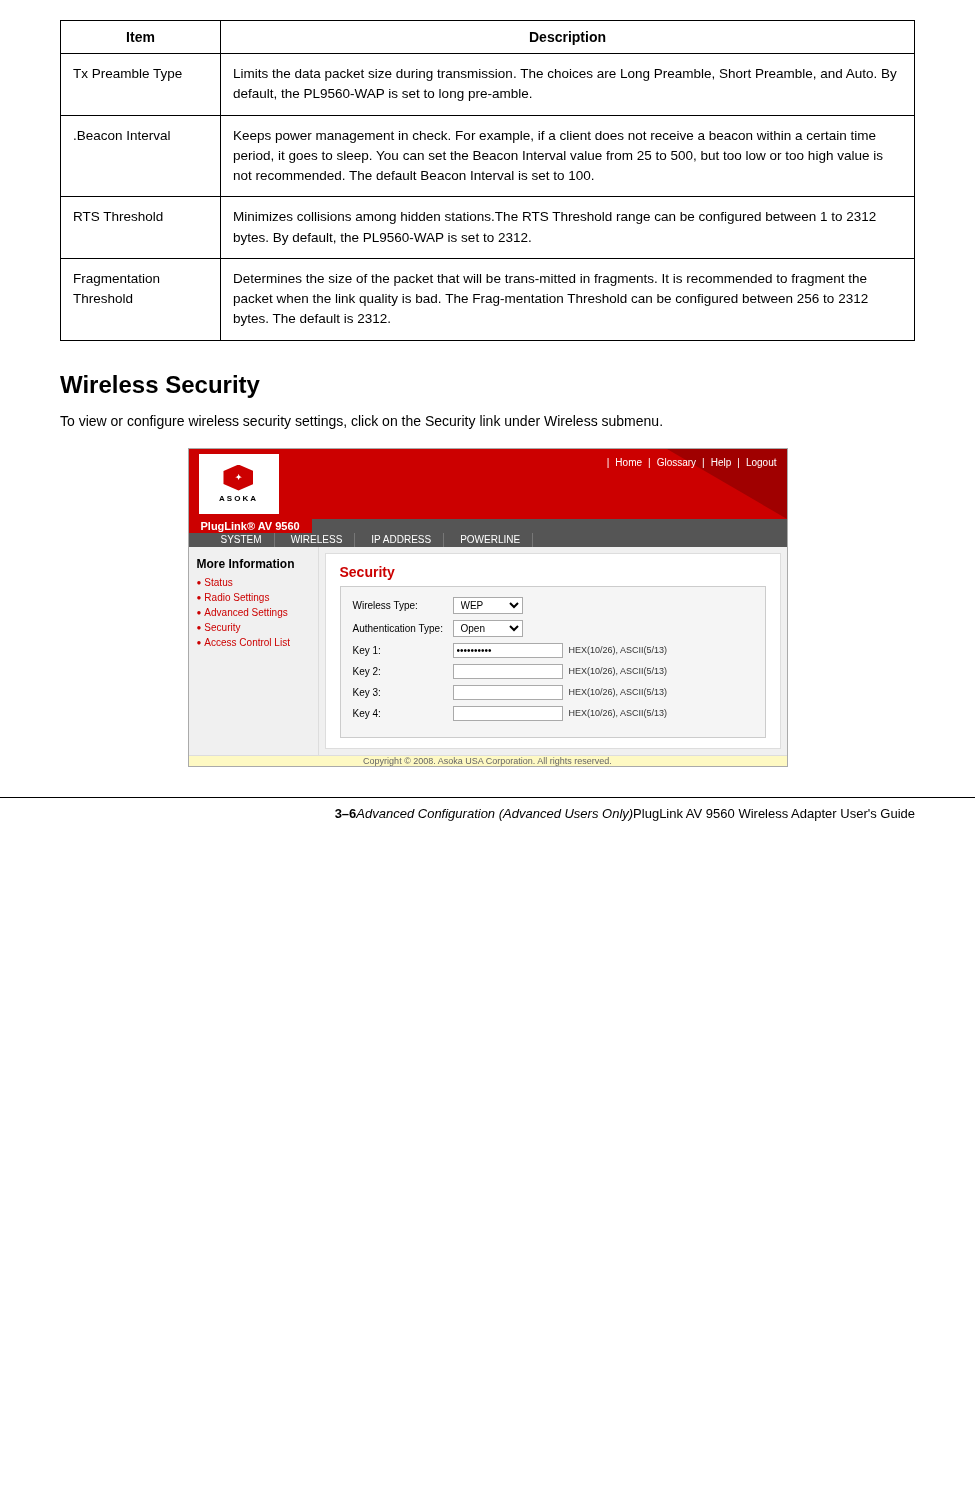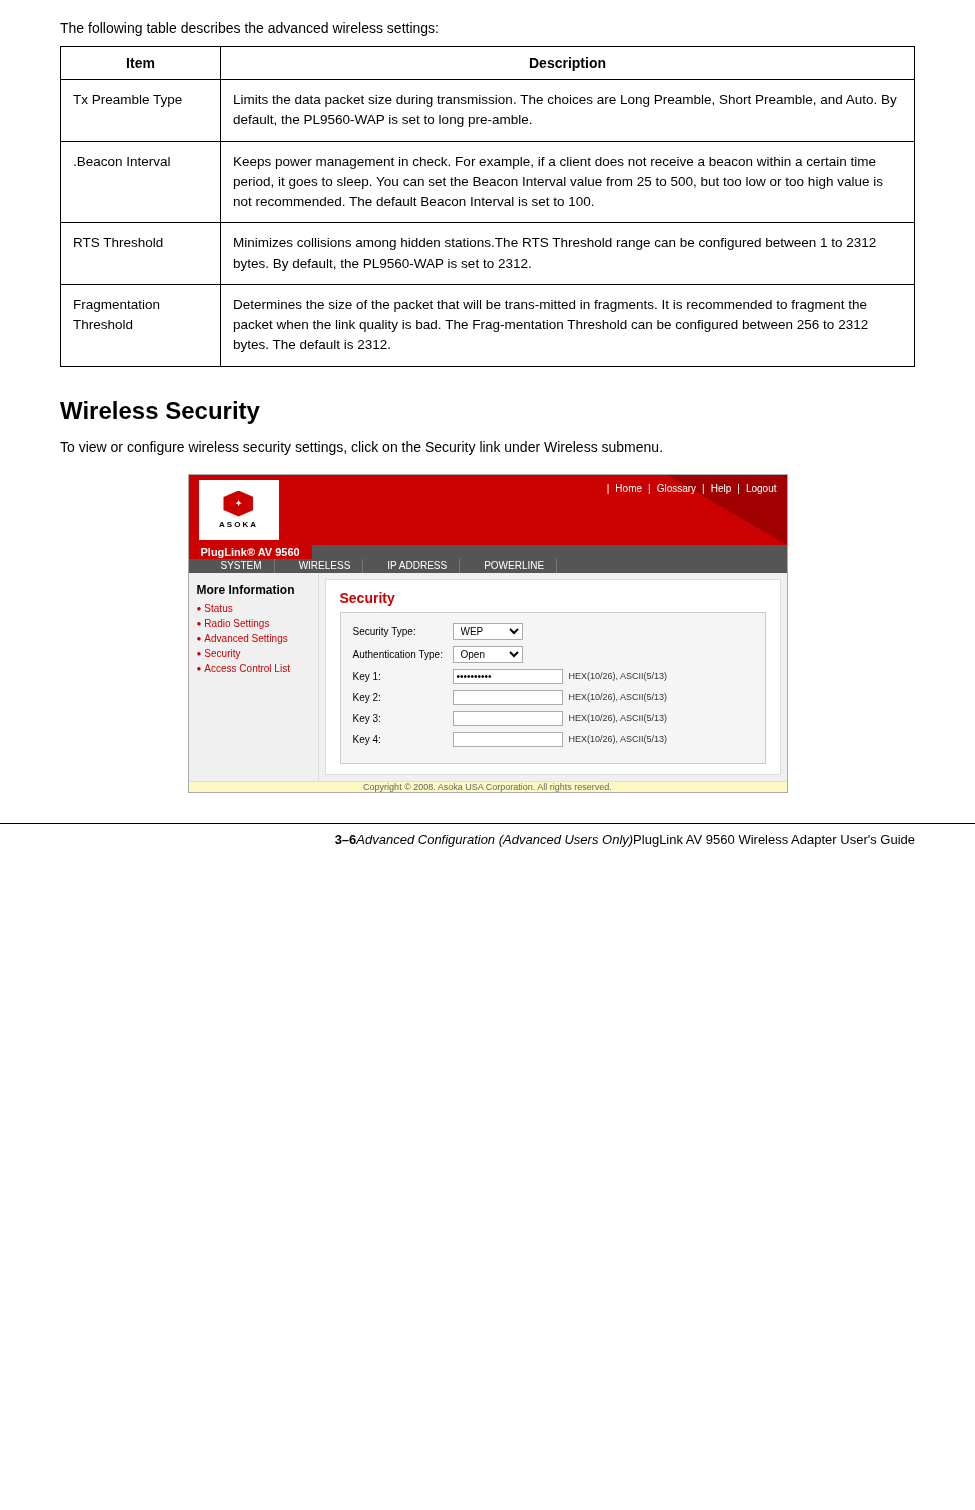--- a/index.html
+++ b/index.html
@@ -153,21 +153,21 @@
       padding: 0 12px;
       height: 100%;
       display: flex;
       align-items: center;
       white-space: nowrap;
     }
     .router-navbar-items {
       display: flex;
       height: 100%;
       margin-left: 20px;
-      gap: 12px;
+      gap: 4px;
     }
     .router-navbar-item {
       color: #fff;
       font-size: 10px;
       padding: 0 12px;
       height: 100%;
       display: flex;
       align-items: center;
       cursor: pointer;
       border-right: 1px solid #777;
@@ -298,21 +298,20 @@
     }
     .page-footer-center {
       font-style: italic;
     }
   </style>
 </head>
 <body>
 
 <div class="page-wrapper">
 
-  <p class="intro-text">The following table describes the advanced wireless settings:</p>
 
   <table class="settings-table">
     <thead>
       <tr>
         <th>Item</th>
         <th>Description</th>
       </tr>
     </thead>
     <tbody id="table-body">
     <tr>
@@ -397,21 +396,21 @@
             </div>
           </div>
       </div>
 
       <div class="router-content">
         <div class="content-title">Security</div>
 
         <div class="security-form">
 
           <div class="form-row">
-            <div class="form-label">Security Type:</div>
+            <div class="form-label">Wireless Type:</div>
             <select class="form-select">
               <option>WEP</option>
             </select>
           </div>
 
           <div class="form-row">
             <div class="form-label">Authentication Type:</div>
             <select class="form-select">
               <option>Open</option>
             </select>

